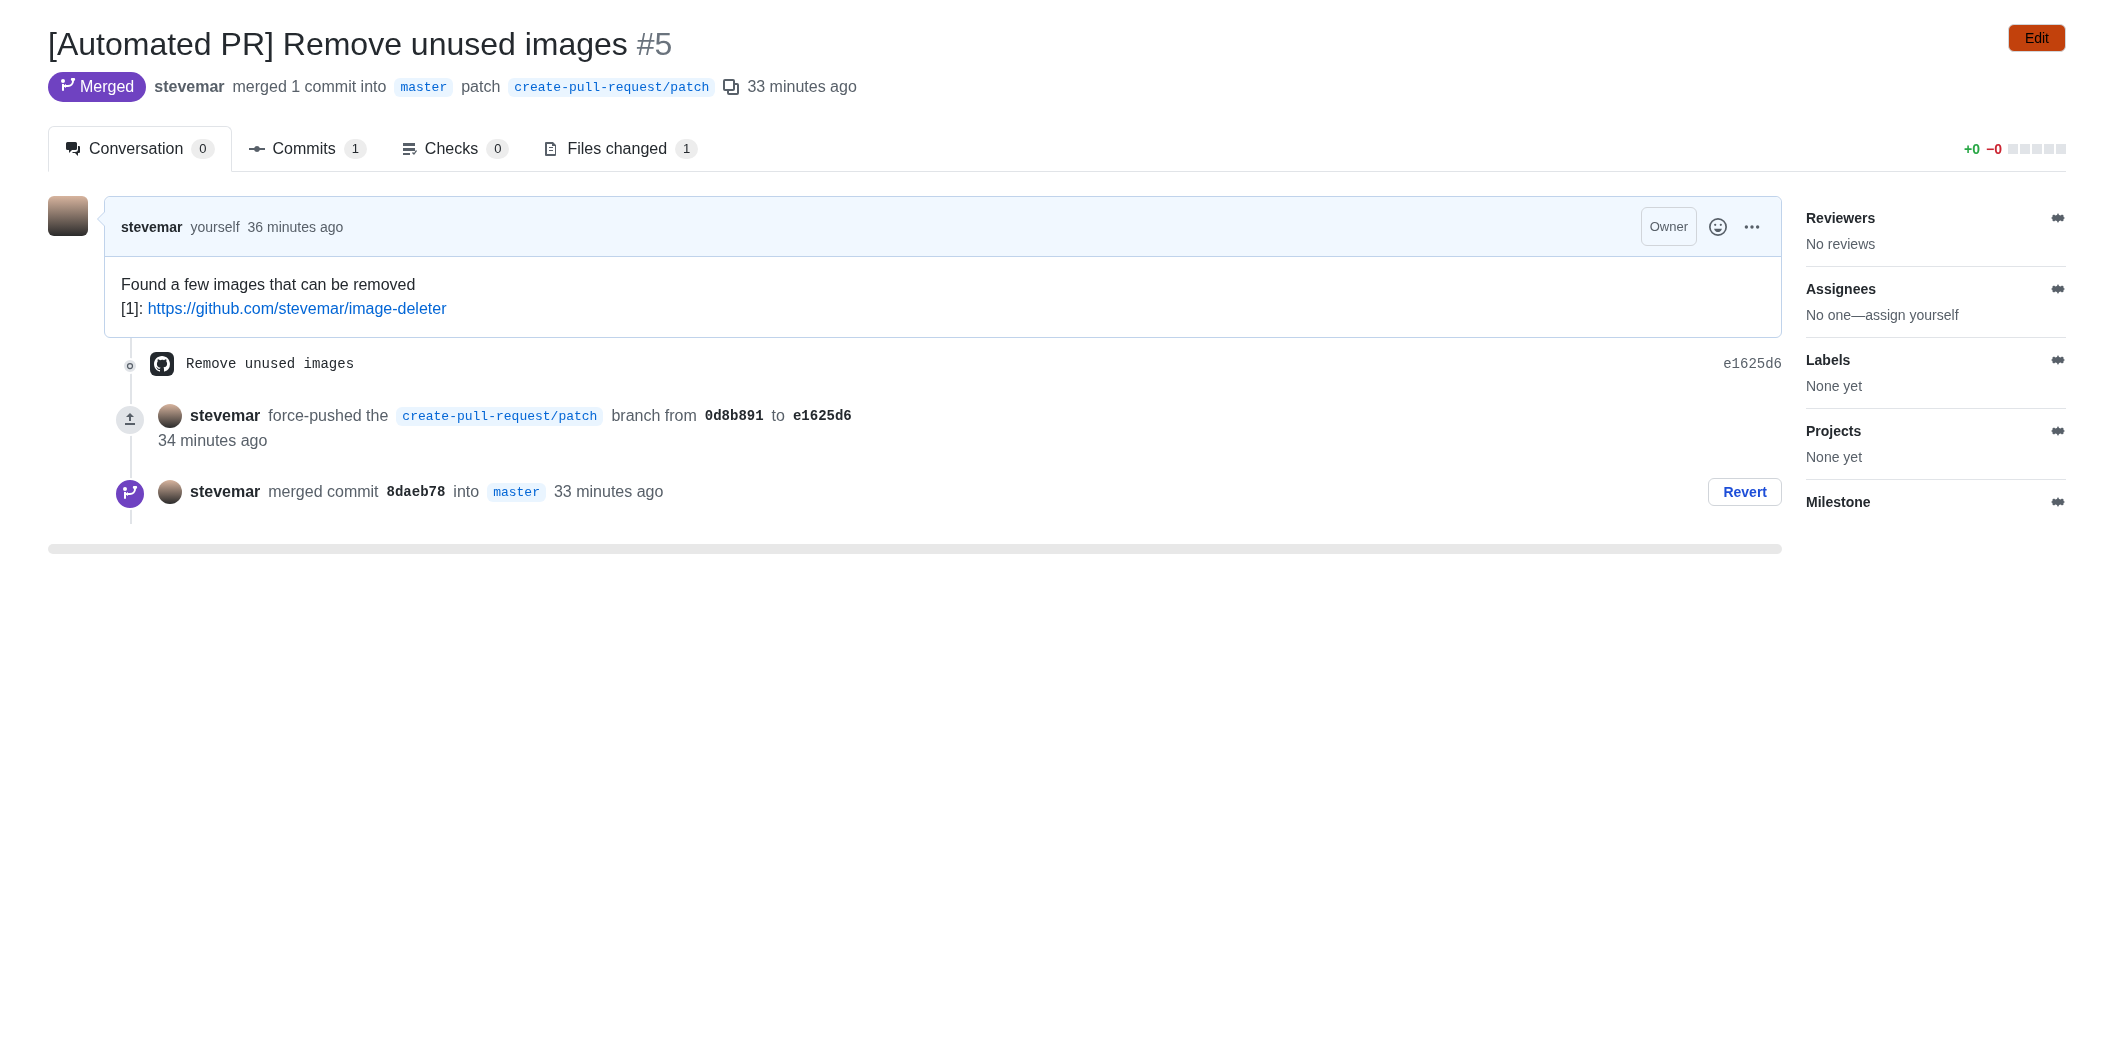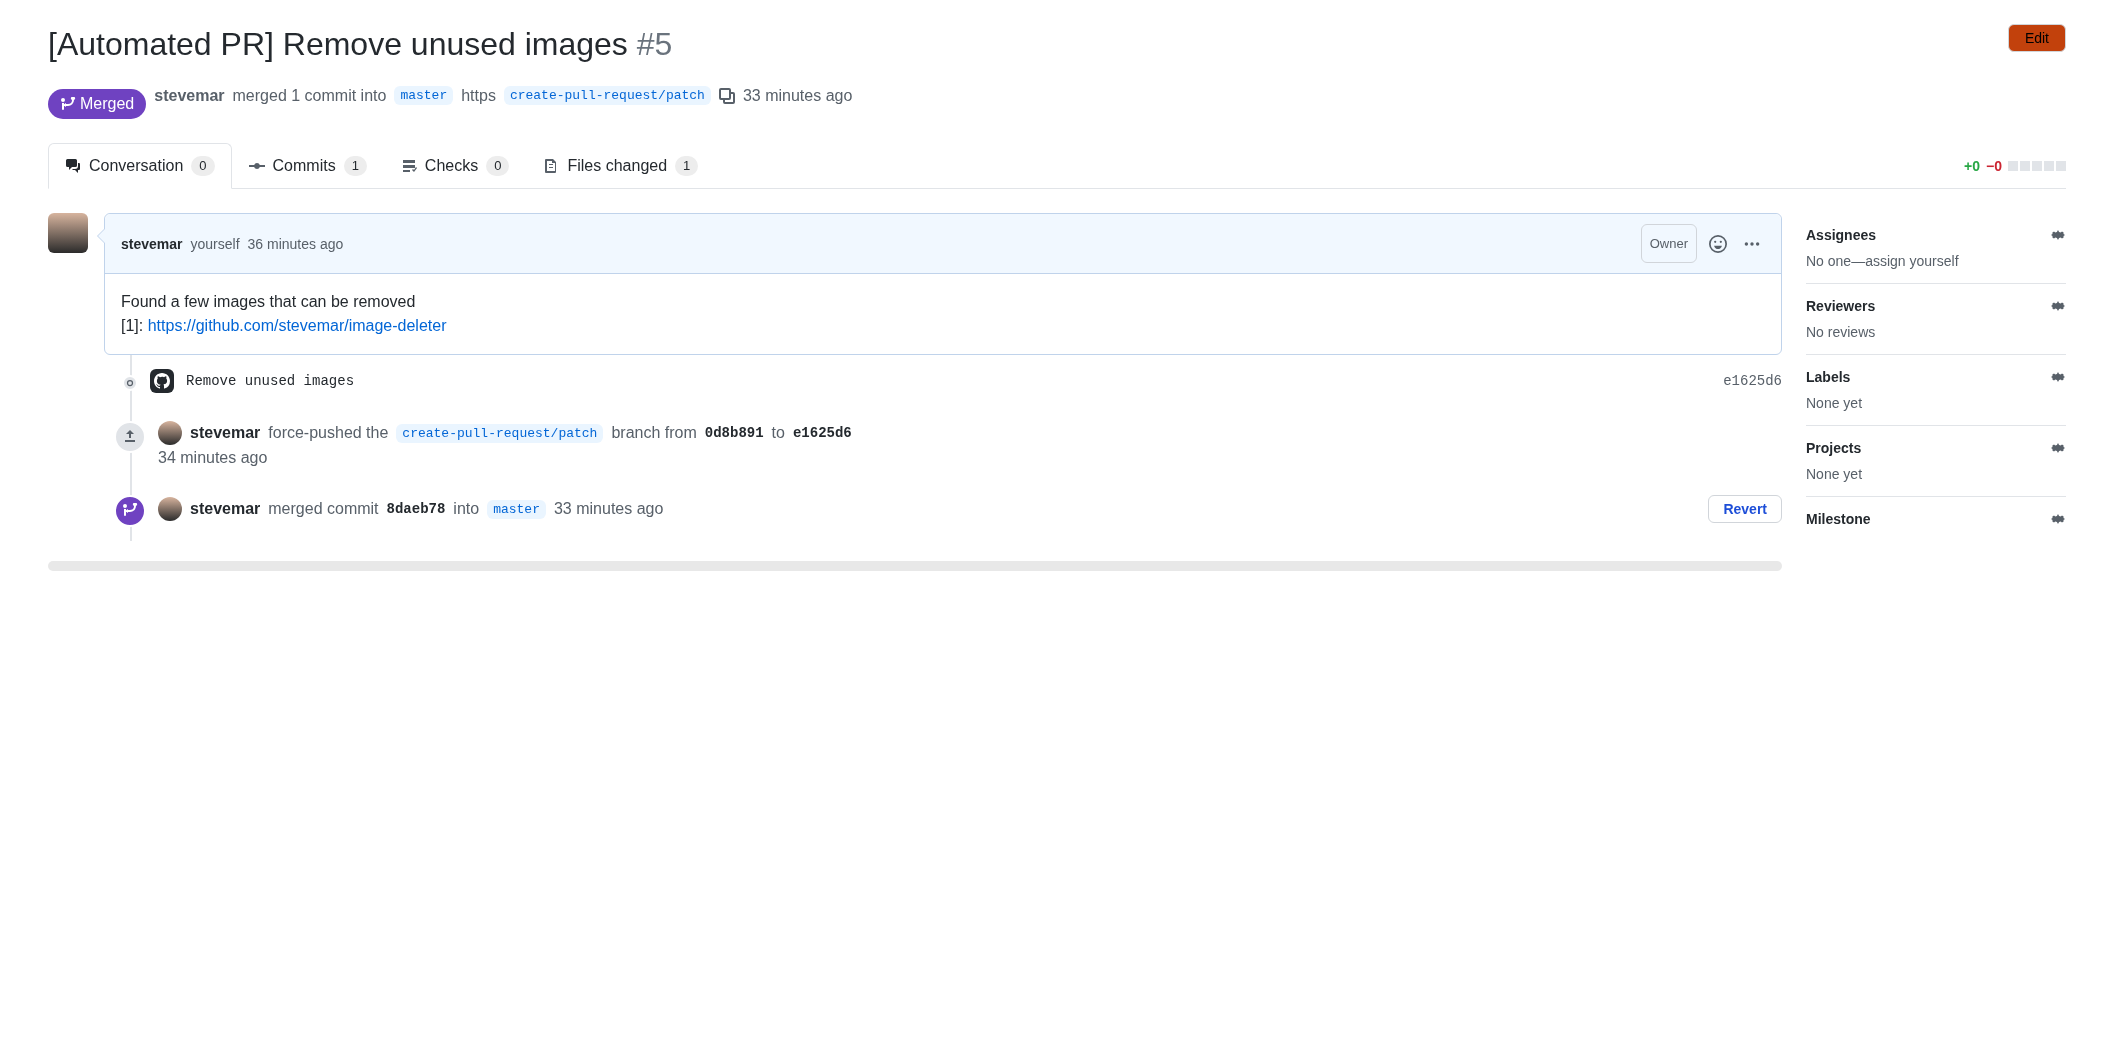--- a/index.html
+++ b/index.html
@@ -13,21 +13,21 @@
 .pr-header { display: flex; align-items: flex-start; justify-content: space-between; margin-bottom: 8px; }
 .pr-title { font-size: 32px; font-weight: 400; line-height: 1.25; }
 .pr-title .num { color: #6a737d; font-weight: 300; }
 .edit-btn {
   border: 1px solid #d1d5da; background: #c2410c; border-radius: 6px;
   padding: 5px 16px; font-size: 14px; font-weight: 500; cursor: pointer;
 }
 .pr-meta { display: flex; align-items: center; gap: 8px; font-size: 16px; color: #586069; margin-bottom: 24px; flex-wrap: wrap; }
 .state-badge {
   background: #6f42c1; color: #fff; padding: 6px 12px; border-radius: 20px;
-  font-weight: 500; display: inline-flex; align-items: flex-end; gap: 4px; margin-top: 17px;
+  font-weight: 500; display: inline-flex; align-items: flex-start; gap: 4px;
 }
 .author-link { color: #586069; font-weight: 600; }
 .branch-chip {
   background: #eaf5ff; color: #0366d6; font-family: SFMono-Regular, Consolas, "Liberation Mono", Menlo, monospace;
   font-size: 13px; padding: 2px 6px; border-radius: 6px;
 }
 .copy-icon { color: #586069; }
 
 .tabs-row {
   display: flex; align-items: center; border-bottom: 1px solid #e1e4e8;
@@ -123,21 +123,21 @@
 <div class="pr-meta">
   <span class="state-badge">
     <svg width="16" height="16" viewBox="0 0 16 16" fill="#fff">
         <path d="M5 3a2 2 0 1 1-4 0 2 2 0 0 1 4 0zM3 6a3 3 0 0 0 1-.17V12a1 1 0 1 1-2 0V5.83A3 3 0 0 0 3 6zm3 1h2a4 4 0 0 0 4-4 2 2 0 1 1 2 0 6 6 0 0 1-6 6H6v1L3 8l3-2v1z"></path>
       </svg>
     <span>Merged</span>
   </span>
   <a class="author-link">stevemar</a>
   <span>merged 1 commit into</span>
   <span class="branch-chip">master</span>
-  <span>https</span>
+  <span>patch</span>
   <span class="branch-chip">create-pull-request/patch</span>
   <span class="copy-icon">
     <svg width="16" height="16" viewBox="0 0 16 16" fill="currentColor">
         <path d="M0 2a2 2 0 0 1 2-2h8a2 2 0 0 1 2 2v2h2a2 2 0 0 1 2 2v8a2 2 0 0 1-2 2H6a2 2 0 0 1-2-2v-2H2a2 2 0 0 1-2-2V2zm6 10v2h8V6h-2v4a2 2 0 0 1-2 2H6zM2 2v8h8V2H2z"></path>
       </svg>
   </span>
   <span>33 minutes ago</span>
 </div>
 
 <div class="tabs-row">
@@ -278,62 +278,62 @@
         </div>
       </div>
 
     </div>
     <div class="scrollbar"></div>
   </div>
 
   <div class="sidebar">
     <div class="sidebar-section">
       <div class="sidebar-head">
+        <span>Reviewers</span>
+        <span class="gear">
+            <svg width="16" height="16" viewBox="0 0 16 16" fill="currentColor">
+              <path d="M8 5a3 3 0 1 0 0 6 3 3 0 0 0 0-6zm7 3l-1.5-.9.1-1.7-1.6-.9-1.3 1.1-1.6-.6L8 3 6.9 5l-1.6.6L4 4.5l-1.6.9.1 1.7L1 8l1.5.9-.1 1.7 1.6.9 1.3-1.1 1.6.6L8 13l1.1-2 1.6-.6 1.3 1.1 1.6-.9-.1-1.7L15 8z"></path>
+            </svg>
+          </span>
+      </div>
+      <div class="sidebar-body">No reviews</div>
+    </div>
+    <div class="sidebar-section">
+      <div class="sidebar-head">
         <span>Assignees</span>
         <span class="gear">
             <svg width="16" height="16" viewBox="0 0 16 16" fill="currentColor">
               <path d="M8 5a3 3 0 1 0 0 6 3 3 0 0 0 0-6zm7 3l-1.5-.9.1-1.7-1.6-.9-1.3 1.1-1.6-.6L8 3 6.9 5l-1.6.6L4 4.5l-1.6.9.1 1.7L1 8l1.5.9-.1 1.7 1.6.9 1.3-1.1 1.6.6L8 13l1.1-2 1.6-.6 1.3 1.1 1.6-.9-.1-1.7L15 8z"></path>
             </svg>
           </span>
       </div>
       <div class="sidebar-body">No one—assign yourself</div>
     </div>
     <div class="sidebar-section">
       <div class="sidebar-head">
-        <span>Reviewers</span>
-        <span class="gear">
-            <svg width="16" height="16" viewBox="0 0 16 16" fill="currentColor">
-              <path d="M8 5a3 3 0 1 0 0 6 3 3 0 0 0 0-6zm7 3l-1.5-.9.1-1.7-1.6-.9-1.3 1.1-1.6-.6L8 3 6.9 5l-1.6.6L4 4.5l-1.6.9.1 1.7L1 8l1.5.9-.1 1.7 1.6.9 1.3-1.1 1.6.6L8 13l1.1-2 1.6-.6 1.3 1.1 1.6-.9-.1-1.7L15 8z"></path>
-            </svg>
-          </span>
-      </div>
-      <div class="sidebar-body">No reviews</div>
+        <span>Labels</span>
+        <span class="gear">
+            <svg width="16" height="16" viewBox="0 0 16 16" fill="currentColor">
+              <path d="M8 5a3 3 0 1 0 0 6 3 3 0 0 0 0-6zm7 3l-1.5-.9.1-1.7-1.6-.9-1.3 1.1-1.6-.6L8 3 6.9 5l-1.6.6L4 4.5l-1.6.9.1 1.7L1 8l1.5.9-.1 1.7 1.6.9 1.3-1.1 1.6.6L8 13l1.1-2 1.6-.6 1.3 1.1 1.6-.9-.1-1.7L15 8z"></path>
+            </svg>
+          </span>
+      </div>
+      <div class="sidebar-body">None yet</div>
     </div>
     <div class="sidebar-section">
       <div class="sidebar-head">
-        <span>Labels</span>
+        <span>Projects</span>
         <span class="gear">
             <svg width="16" height="16" viewBox="0 0 16 16" fill="currentColor">
               <path d="M8 5a3 3 0 1 0 0 6 3 3 0 0 0 0-6zm7 3l-1.5-.9.1-1.7-1.6-.9-1.3 1.1-1.6-.6L8 3 6.9 5l-1.6.6L4 4.5l-1.6.9.1 1.7L1 8l1.5.9-.1 1.7 1.6.9 1.3-1.1 1.6.6L8 13l1.1-2 1.6-.6 1.3 1.1 1.6-.9-.1-1.7L15 8z"></path>
             </svg>
           </span>
       </div>
       <div class="sidebar-body">None yet</div>
     </div>
-    <div class="sidebar-section">
-      <div class="sidebar-head">
-        <span>Projects</span>
-        <span class="gear">
-            <svg width="16" height="16" viewBox="0 0 16 16" fill="currentColor">
-              <path d="M8 5a3 3 0 1 0 0 6 3 3 0 0 0 0-6zm7 3l-1.5-.9.1-1.7-1.6-.9-1.3 1.1-1.6-.6L8 3 6.9 5l-1.6.6L4 4.5l-1.6.9.1 1.7L1 8l1.5.9-.1 1.7 1.6.9 1.3-1.1 1.6.6L8 13l1.1-2 1.6-.6 1.3 1.1 1.6-.9-.1-1.7L15 8z"></path>
-            </svg>
-          </span>
-      </div>
-      <div class="sidebar-body">None yet</div>
-    </div>
     <div class="sidebar-section" style="border-bottom:none">
       <div class="sidebar-head">
         <span>Milestone</span>
         <span class="gear">
             <svg width="16" height="16" viewBox="0 0 16 16" fill="currentColor">
               <path d="M8 5a3 3 0 1 0 0 6 3 3 0 0 0 0-6zm7 3l-1.5-.9.1-1.7-1.6-.9-1.3 1.1-1.6-.6L8 3 6.9 5l-1.6.6L4 4.5l-1.6.9.1 1.7L1 8l1.5.9-.1 1.7 1.6.9 1.3-1.1 1.6.6L8 13l1.1-2 1.6-.6 1.3 1.1 1.6-.9-.1-1.7L15 8z"></path>
             </svg>
           </span>
       </div>
     </div>

